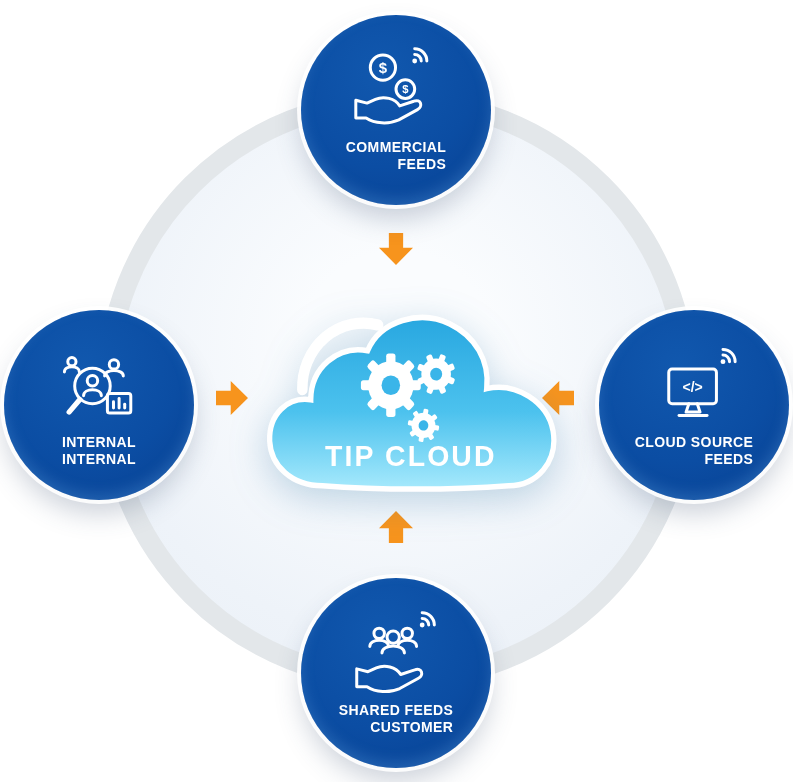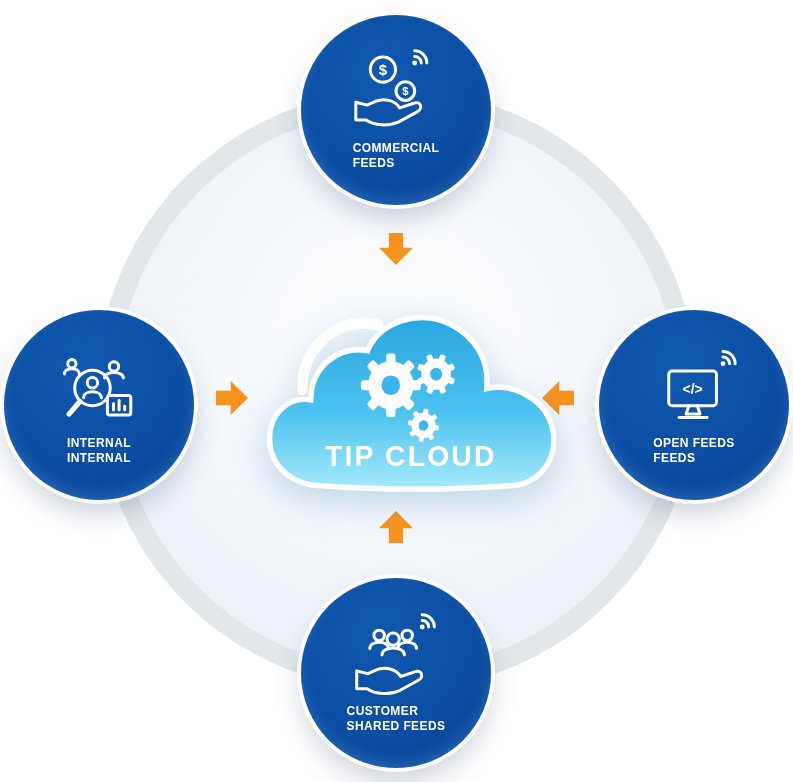--- a/index.html
+++ b/index.html
@@ -37,24 +37,24 @@
     align-items: center;
     justify-content: center;
     gap: 6px;
   }
   .node-top    { left: 301px; top: 15px;  }
   .node-left   { left: 4px;   top: 310px; }
   .node-right  { left: 599px; top: 310px; }
   .node-bottom { left: 301px; top: 578px; }
 
   .node .label {
-    text-align: left;
+    text-align: right;
     color: #ffffff;
     font-weight: bold;
-    font-size: 12px;
+    font-size: 14px;
     line-height: 1.22;
     letter-spacing: .4px;
   }
   .node .label span { display: block; }
   .node svg.icon { display: block; }
 
   
   .arrow {
     position: absolute;
     width: 32px; height: 34px;
@@ -172,37 +172,37 @@
     <svg class="icon" viewBox="0 0 100 92" width="94" height="86">
       <g stroke="#fff" stroke-width="3.2" fill="none" stroke-linecap="round" stroke-linejoin="round">
         <rect x="23" y="29" width="51" height="37" rx="3.5"></rect>
         <path d="M44.5 66 L41.5 75 L56.5 75 L53.5 66"></path>
         <path d="M34 78.5 L64 78.5"></path>
       </g>
       <use href="#wifi" transform="translate(81,21)" stroke="#fff" stroke-width="3.2" stroke-linecap="round"></use>
       <text x="48.5" y="53" text-anchor="middle" font-size="15" font-weight="bold" fill="#fff">&lt;/&gt;</text>
     </svg>
     <div class="label">
-      <span>OPEN FEEDS</span>
+      <span>CLOUD SOURCE</span>
       <span>FEEDS</span>
     </div>
   </div>
 
   <div class="node node-bottom">
     <svg class="icon" viewBox="0 0 100 92" width="94" height="86">
       <g stroke="#fff" stroke-width="3.2" fill="none" stroke-linecap="round" stroke-linejoin="round">
         <circle cx="32" cy="25" r="5.6"></circle>
         <path d="M22 39 C22 30 42 30 42 39"></path>
         <circle cx="62" cy="25" r="5.6"></circle>
         <path d="M52 39 C52 30 72 30 72 39"></path>
         <circle cx="47" cy="29" r="6.6"></circle>
         <path d="M35 46 C35 36 59 36 59 46"></path>
         <use href="#hand" transform="translate(1,6)"></use>
       </g>
       <use href="#wifi" transform="translate(78,16)" stroke="#fff" stroke-width="3.2" stroke-linecap="round"></use>
     </svg>
     <div class="label">
+      <span>SHARED FEEDS</span>
       <span>CUSTOMER</span>
-      <span>SHARED FEEDS</span>
     </div>
   </div>
 
 </div>
 
 </body></html>

